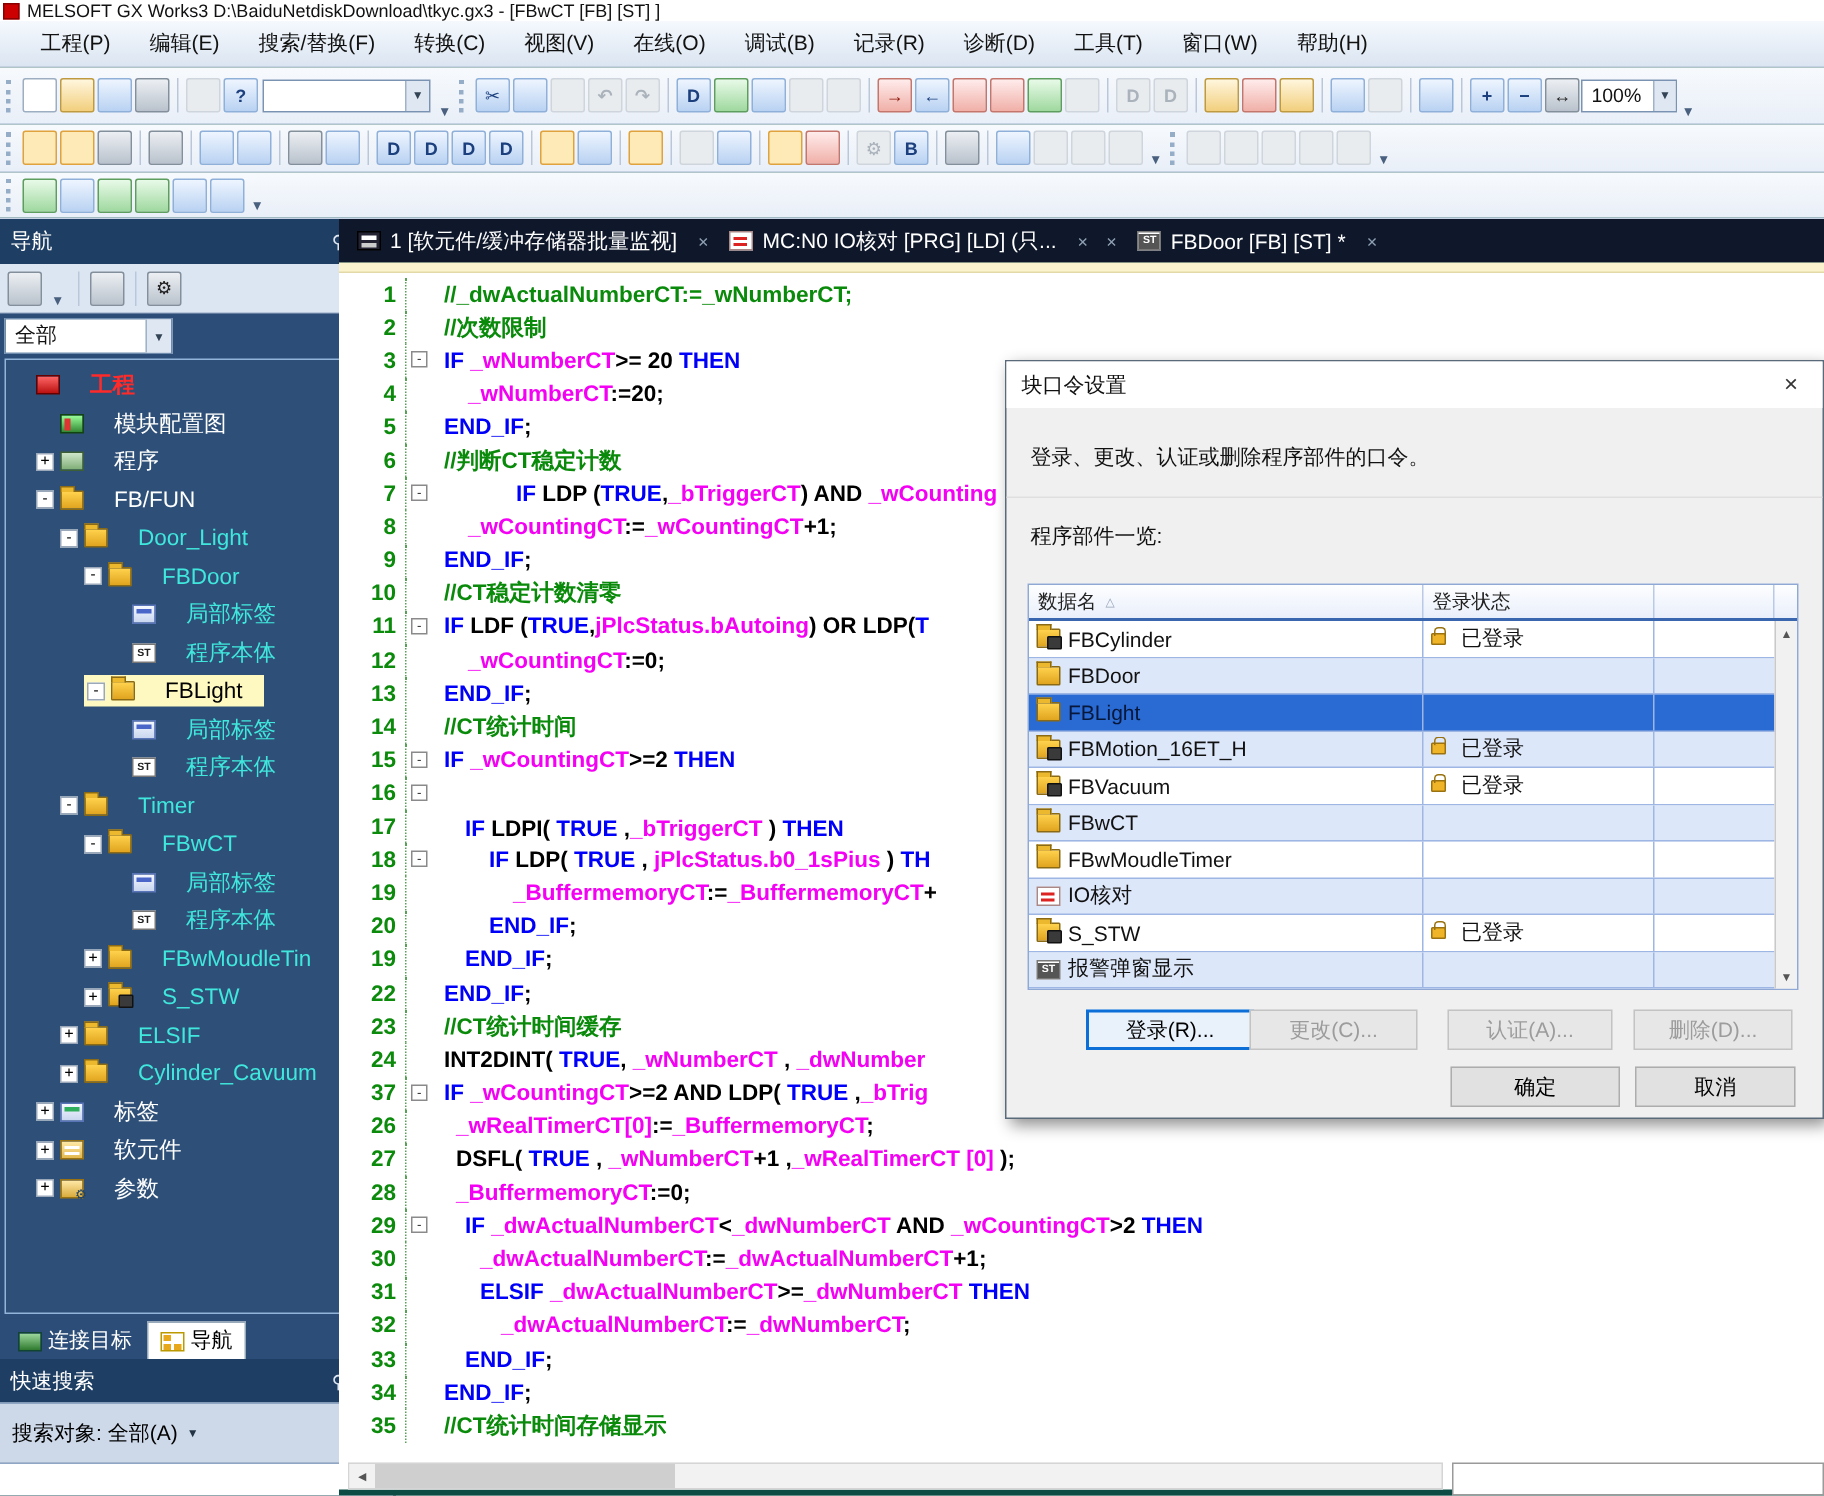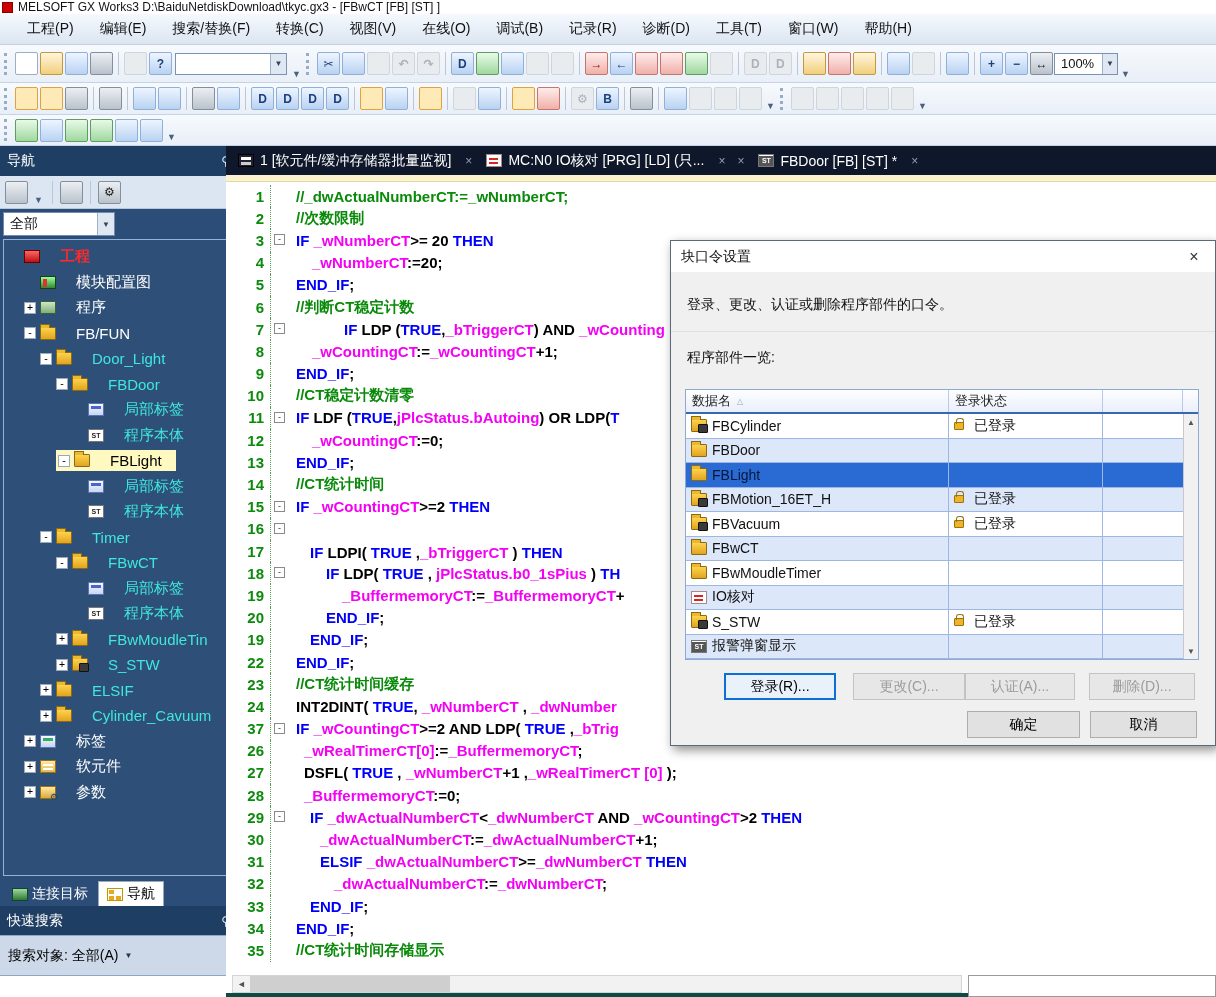--- a/index.html
+++ b/index.html
@@ -820,20 +820,20 @@
               <div class="dc" style="width: 80px; border-right: none;"></div>
             </div>
           </div>
         <div class="vscroll">
           <span class="varrow">▲</span>
           <span class="varrow">▼</span>
         </div>
       </div>
     </div>
     <button class="dbtn focus" style="left:53px;top:432px;width:112px">登录(R)...</button>
-    <button class="dbtn dis" style="left:182px;top:432px;width:112px">更改(C)...</button>
+    <button class="dbtn dis" style="left:162px;top:432px;width:112px">更改(C)...</button>
     <button class="dbtn dis" style="left:294px;top:432px;width:110px">认证(A)...</button>
     <button class="dbtn dis" style="left:418px;top:432px;width:106px">删除(D)...</button>
     <button class="dbtn" style="left:296px;top:470px;width:113px">确定</button>
     <button class="dbtn" style="left:419px;top:470px;width:107px">取消</button>
   </div>
 
 </div>
 
 </body></html>

